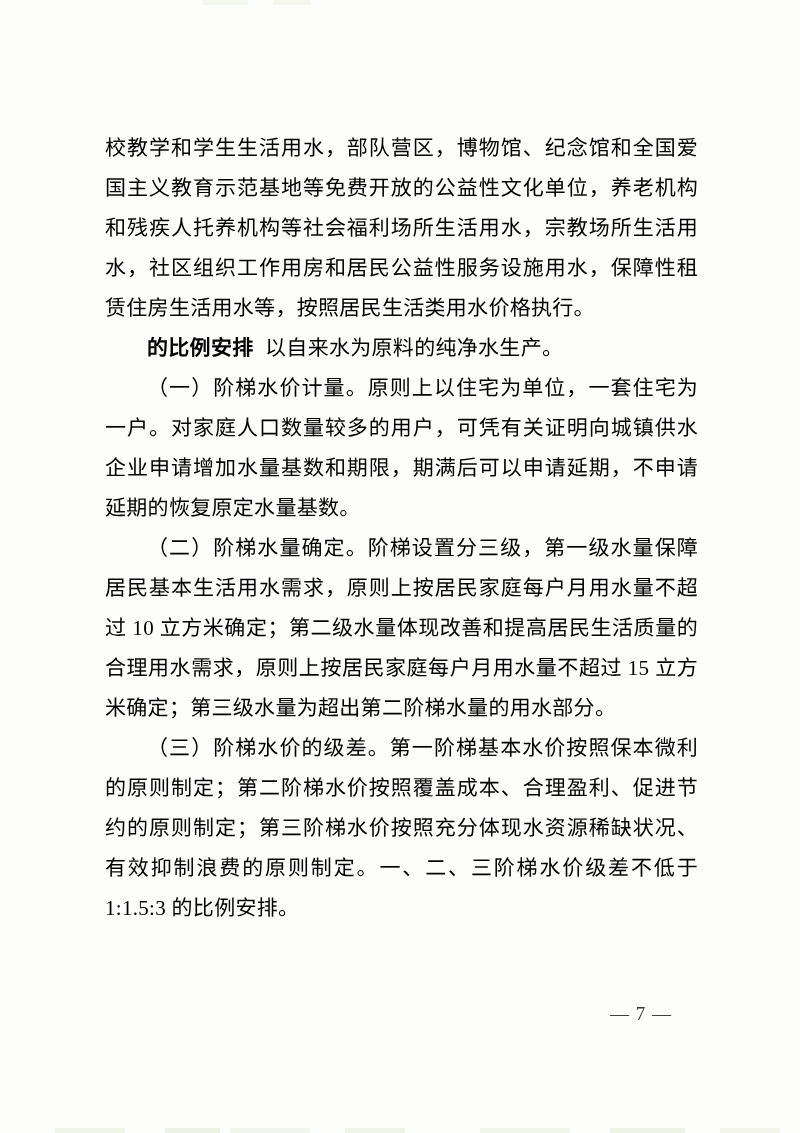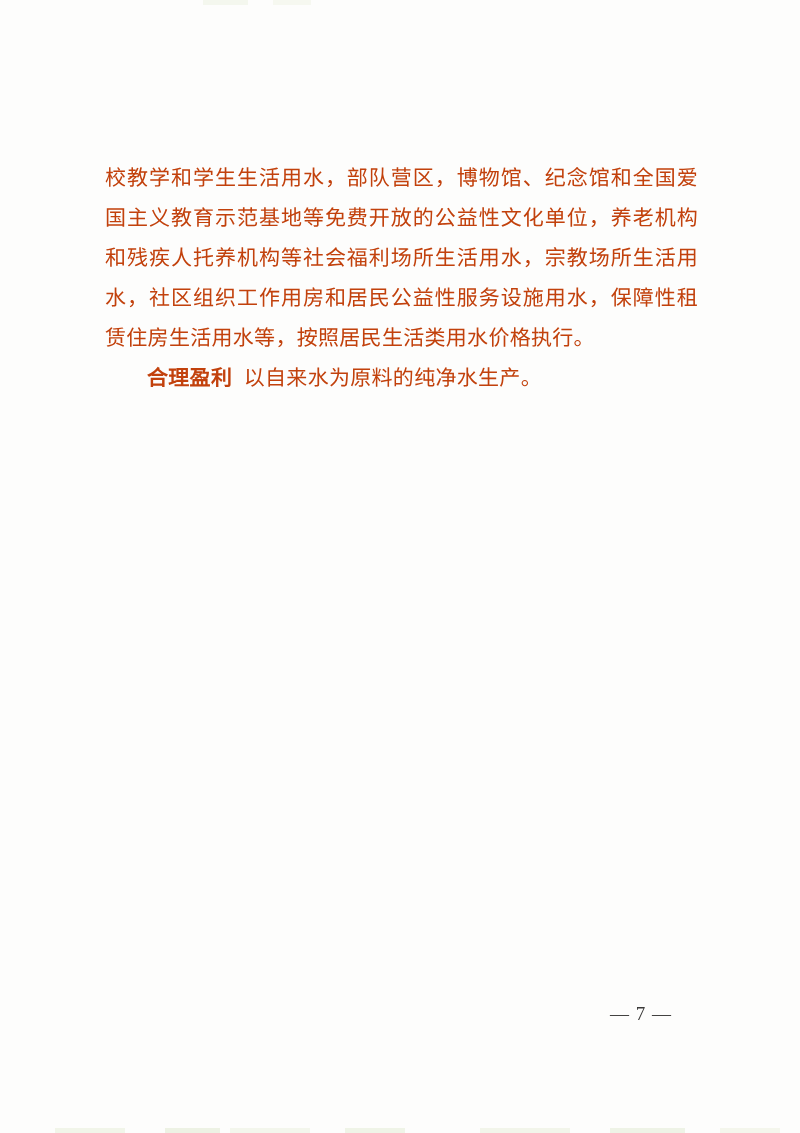--- a/index.html
+++ b/index.html
@@ -11,23 +11,23 @@
     position: relative;
     width: 800px;
     height: 1133px;
     background: #fdfdfc;
     overflow: hidden;
     font-family: "Liberation Serif", "DejaVu Serif", serif;
   }
   .content {
     position: absolute;
     left: 105px;
-    top: 158px;
+    top: 128px;
     width: 593px;
-    color: #c2410c;
+    color: #000000;
   }
   .content p {
     margin: 0;
     font-size: 21px;
     line-height: 40px;
     text-align: justify;
     text-justify: inter-character;
     letter-spacing: 0.3px;
   }
   .content p.indent {
@@ -68,24 +68,27 @@
 
 <div class="page">
 
   <div class="artifact top-1"></div>
   <div class="artifact top-2"></div>
 
   <div class="content">
     <p>校教学和学生生活用水，部队营区，博物馆、纪念馆和全国爱国主义教育示范基地等免费开放的公益性文化单位，养老机构和残疾人托养机构等社会福利场所生活用水，宗教场所生活用水，社区组织工作用房和居民公益性服务设施用水，保障性租赁住房生活用水等，按照居民生活类用水价格执行。</p>
 
 
-    <p class="indent"><span class="article-no">合理盈利</span><span>以自来水为原料的纯净水生产。</span></p>
+    <p class="indent"><span class="article-no">的比例安排</span><span>以自来水为原料的纯净水生产。</span></p>
 
+    <p class="indent">（一）阶梯水价计量。原则上以住宅为单位，一套住宅为一户。对家庭人口数量较多的用户，可凭有关证明向城镇供水企业申请增加水量基数和期限，期满后可以申请延期，不申请延期的恢复原定水量基数。</p>
 
+    <p class="indent">（二）阶梯水量确定。阶梯设置分三级，第一级水量保障居民基本生活用水需求，原则上按居民家庭每户月用水量不超过 10 立方米确定；第二级水量体现改善和提高居民生活质量的合理用水需求，原则上按居民家庭每户月用水量不超过 15 立方米确定；第三级水量为超出第二阶梯水量的用水部分。</p>
 
+    <p class="indent">（三）阶梯水价的级差。第一阶梯基本水价按照保本微利的原则制定；第二阶梯水价按照覆盖成本、合理盈利、促进节约的原则制定；第三阶梯水价按照充分体现水资源稀缺状况、有效抑制浪费的原则制定。一、二、三阶梯水价级差不低于 1:1.5:3 的比例安排。</p>
   </div>
 
   <div class="page-number">— 7 —</div>
 
   <div class="artifact bottom-1"></div>
   <div class="artifact bottom-2"></div>
   <div class="artifact bottom-3"></div>
   <div class="artifact bottom-4"></div>
   <div class="artifact bottom-5"></div>
   <div class="artifact bottom-6"></div>

